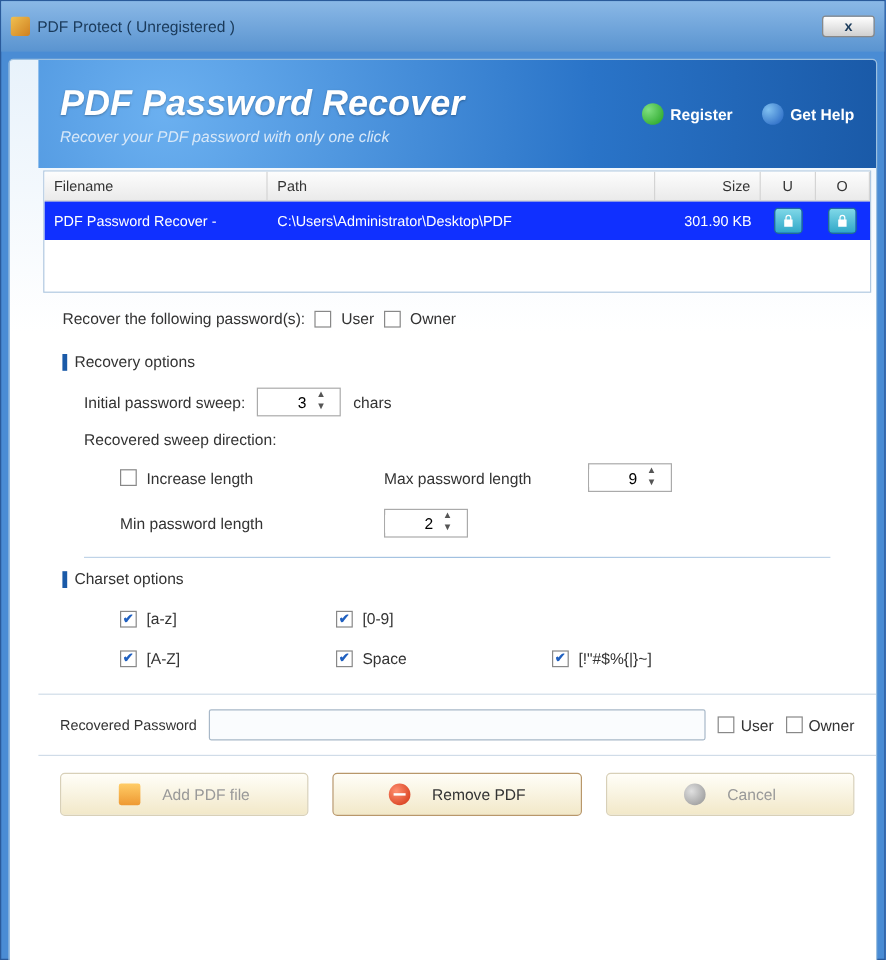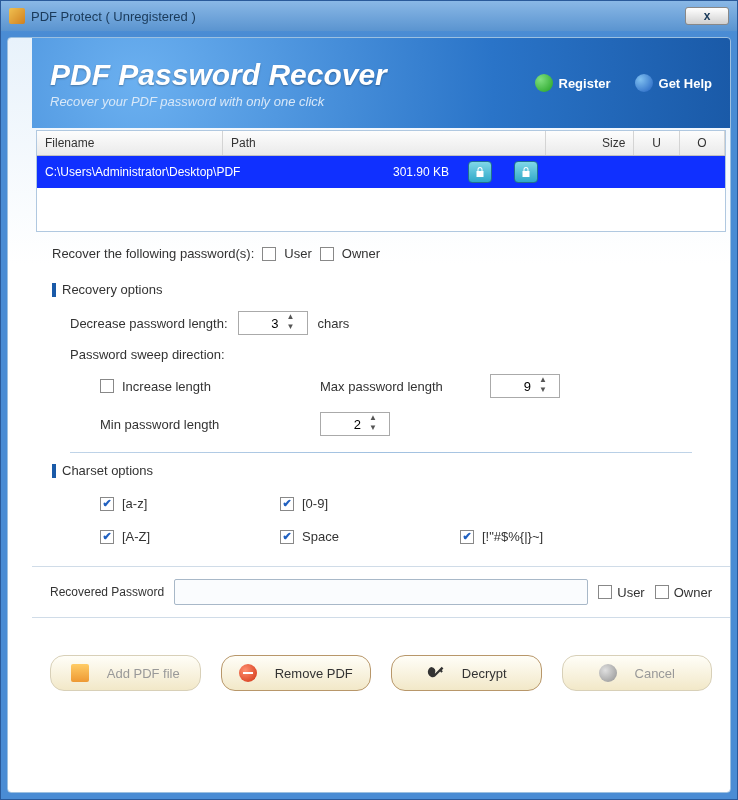--- a/index.html
+++ b/index.html
@@ -13,21 +13,21 @@
   color: #333;
 }
 .window {
   width: 738px;
   height: 800px;
   background: linear-gradient(to bottom, #6fa8dc 0%, #4a8cd4 4%, #4a8cd4 100%);
   border: 1px solid #2a5a9a;
   position: relative;
 }
 .titlebar {
-  height: 30px;
+  height: 42px;
   background: linear-gradient(to bottom, #8ab8e6 0%, #5a94d0 100%);
   display: flex;
   align-items: center;
   padding: 0 8px;
   color: #1a3a5a;
   font-size: 13px;
 }
 .titlebar .icon {
   width: 16px; height: 16px;
   background: linear-gradient(135deg, #f0c050, #d08020);
@@ -198,29 +198,28 @@
 .buttons {
   display: flex;
   gap: 20px;
   padding: 14px 18px;
   justify-content: space-between;
 }
 .btn {
   flex: 1;
   height: 36px;
   border: 1px solid #b8976a;
-  border-radius: 14px;
+  border-radius: 4px;
   background: linear-gradient(to bottom, #fffef8, #f2e8c8);
   display: flex;
   align-items: center;
   justify-content: center;
   gap: 18px;
   font-size: 13px;
   cursor: pointer;
-  margin-top: 23px;
 }
 .btn.disabled { color: #999; border-color: #d8d0b8; }
 .btn .bicon { width: 18px; height: 18px; display: inline-flex; align-items: center; justify-content: center; }
 .bicon.folder { background: linear-gradient(to bottom, #ffcc66, #ee9933); border-radius: 2px; }
 .bicon.remove { background: radial-gradient(circle at 35% 35%, #ff9070, #d03010); border-radius: 50%; }
 .bicon.remove::after { content: ""; display: block; width: 10px; height: 2px; background: #fff; margin: auto; }
 .bicon.key svg { width: 18px; height: 18px; fill: #333; }
 .bicon.cancel { background: radial-gradient(circle at 35% 35%, #e0e0e0, #909090); border-radius: 50%; }
 </style>
 </head>
@@ -253,20 +252,21 @@
 
     <div class="filelist">
       <div class="fl-head">
         <div class="fl-col col-name">Filename</div>
         <div class="fl-col col-path">Path</div>
         <div class="fl-col col-size">Size</div>
         <div class="fl-col col-u">U</div>
         <div class="fl-col col-o">O</div>
       </div>
       <div class="fl-row">
+        <div class="fl-cell col-name">PDF Password Recover - </div>
         <div class="fl-cell col-path">C:\Users\Administrator\Desktop\PDF</div>
         <div class="fl-cell col-size">301.90 KB</div>
         <div class="fl-cell col-u">
           <span class="lock-btn">
               <svg viewBox="0 0 24 24">
                 <path d="M12 2a5 5 0 00-5 5v3H5v12h14V10h-2V7a5 5 0 00-5-5zm-3 5a3 3 0 116 0v3H9V7z"></path>
               </svg>
             </span>
         </div>
         <div class="fl-cell col-o">
@@ -286,31 +286,31 @@
       <span class="chk"></span>
       <span>Owner</span>
     </div>
 
     <div class="panel">
       <div class="panel-title">
         <span class="bar"></span>
         <span>Recovery options</span>
       </div>
       <div class="field-row">
-        <span>Decrease password length:</span>
+        <span>Initial password sweep:</span>
         <div class="spinner">
           <input value="3" style="">
           <div class="spins">
               <div>▲</div>
               <div>▼</div>
             </div>
         </div>
         <span>chars</span>
       </div>
-      <div class="sub-label">Password sweep direction:</div>
+      <div class="sub-label">Recovered sweep direction:</div>
       <div class="sweep-grid">
         <div class="cbwrap">
             <span class="chk"></span>
             <span>Increase length</span>
           </div>
         <span>Max password length</span>
         <div class="spinner">
           <input value="9" style="">
           <div class="spins">
               <div>▲</div>
@@ -371,28 +371,20 @@
 
     <div class="buttons">
       <div class="btn disabled">
         <span class="bicon folder"></span>
         <span>Add PDF file</span>
       </div>
       <div class="btn">
         <span class="bicon remove"></span>
         <span>Remove PDF</span>
       </div>
-      <div class="btn">
-        <span class="bicon key">
-            <svg viewBox="0 0 24 24">
-              <path d="M7 14a4 4 0 114-4 4 4 0 01-4 4zm4.8-1l9.2-9.2 2.2 2.2L21 8.2l1.5 1.5-2.1 2.1L18.9 10l-7.1 7.1A6 6 0 117 4a6 6 0 014.8 9z"></path>
-            </svg>
-          </span>
-        <span>Decrypt</span>
-      </div>
       <div class="btn disabled">
         <span class="bicon cancel"></span>
         <span>Cancel</span>
       </div>
     </div>
 
   </div>
 </div>
 
 </body></html>

